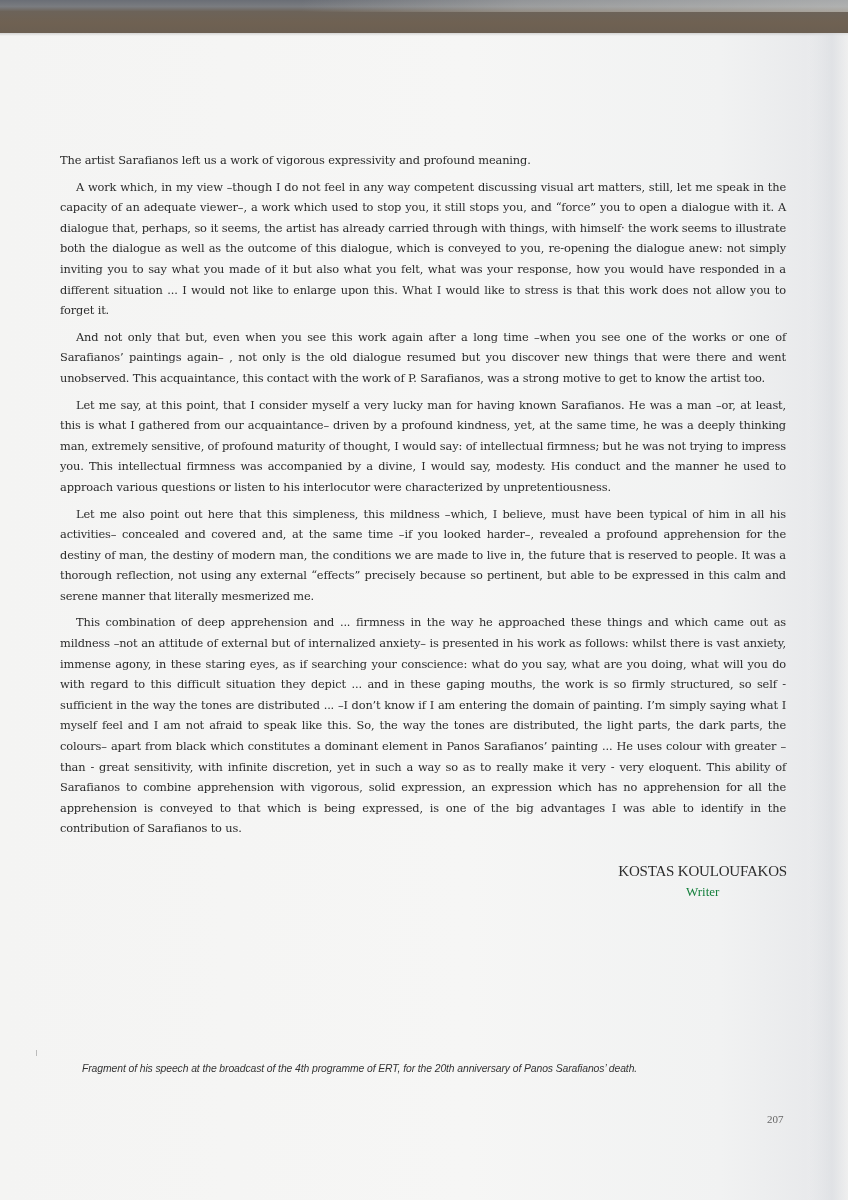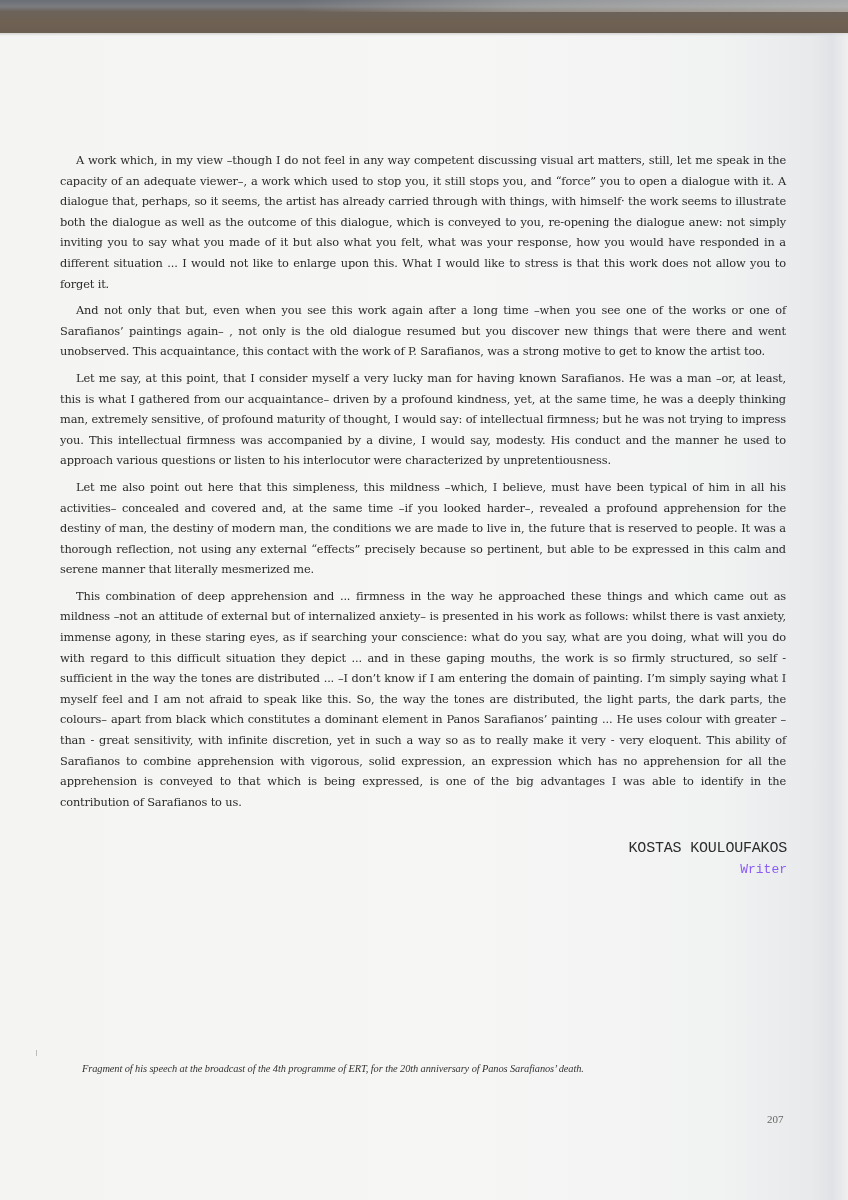--- a/index.html
+++ b/index.html
@@ -54,40 +54,40 @@
     .text-block p {
       margin: 0 0 6px 0;
       text-indent: 16px;
     }
     .text-block p.first {
       text-indent: 0;
     }
     .signature {
       position: absolute;
       right: 61px;
-      top: 839px;
-      text-align: right;
-      font-family: Liberation Mono, monospace;
+      top: 861px;
+      text-align: center;
+      font-family: Liberation Serif, serif;
     }
     .sig-name {
       font-size: 15px;
       color: #2d2d2d;
       letter-spacing: -0.2px;
       line-height: 20px;
     }
     .sig-role {
       font-size: 13px;
-      color: #8b5cf6;
+      color: #15803d;
       line-height: 22px;
     }
     .footnote {
       position: absolute;
       left: 82px;
       top: 1063px;
-      font-family: Liberation Serif, serif;
+      font-family: Liberation Sans, sans-serif;
       font-style: italic;
       font-size: 10.4px;
       color: #333;
       letter-spacing: -0.1px;
     }
     .page-number {
       position: absolute;
       left: 767px;
       top: 1113px;
       font-family: "Liberation Serif", serif;
@@ -107,20 +107,21 @@
 </head>
 <body>
 
 <div class="top-band">
   <div class="top-band-gloss"></div>
 </div>
 <div class="top-shadow"></div>
 <div class="right-edge-shade"></div>
 
 <div class="text-block">
+  <p class="first">The artist Sarafianos left us a work of vigorous expressivity and profound meaning.</p>
   <p>A work which, in my view –though I do not feel in any way competent discussing visual art matters, still, let me speak in the capacity of an adequate viewer–, a work which used to stop you, it still stops you, and “force” you to open a dialogue with it. A dialogue that, perhaps, so it seems, the artist has already carried through with things, with himself· the work seems to illustrate both the dialogue as well as the outcome of this dialogue, which is conveyed to you, re-opening the dialogue anew: not simply inviting you to say what you made of it but also what you felt, what was your response, how you would have responded in a different situation ... I would not like to enlarge upon this. What I would like to stress is that this work does not allow you to forget it.</p>
   <p>And not only that but, even when you see this work again after a long time –when you see one of the works or one of Sarafianos’ paintings again– , not only is the old dialogue resumed but you discover new things that were there and went unobserved. This acquaintance, this contact with the work of P. Sarafianos, was a strong motive to get to know the artist too.</p>
   <p>Let me say, at this point, that I consider myself a very lucky man for having known Sarafianos. He was a man –or, at least, this is what I gathered from our acquaintance– driven by a profound kindness, yet, at the same time, he was a deeply thinking man, extremely sensitive, of profound maturity of thought, I would say: of intellectual firmness; but he was not trying to impress you. This intellectual firmness was accompanied by a divine, I would say, modesty. His conduct and the manner he used to approach various questions or listen to his interlocutor were characterized by unpretentiousness.</p>
   <p>Let me also point out here that this simpleness, this mildness –which, I believe, must have been typical of him in all his activities–  concealed and covered and, at the same time –if you looked harder–, revealed a profound apprehension for the destiny of man, the destiny of modern man, the conditions we are made to live in, the future that is reserved to people. It was a thorough reflection, not using any external “effects” precisely because so pertinent, but able to be expressed in this calm and serene manner that literally mesmerized me.</p>
   <p>This combination of deep apprehension and ... firmness in the way he approached these things and which came out as mildness –not an attitude of external but of internalized anxiety– is presented in his work as follows: whilst there is vast anxiety, immense agony, in these staring eyes, as if searching your conscience: what do you say, what are you doing, what will you do with regard to this difficult situation they depict ... and in these gaping mouths, the work is so firmly structured, so self - sufficient in the way the tones are distributed ... –I don’t know if I am entering the domain of painting. I’m simply saying what I myself feel and I am not afraid to speak like this. So, the way the tones are distributed, the light parts, the dark parts, the colours– apart from black which constitutes a dominant element in Panos Sarafianos’ painting ... He uses colour with greater – than - great sensitivity, with infinite discretion, yet in such a way so as to really make it very - very eloquent. This ability of Sarafianos to combine apprehension with vigorous, solid expression, an expression which has no apprehension for all the apprehension is conveyed to that which is being expressed, is one of the big advantages I was able to identify in the contribution of Sarafianos to us.</p>
 </div>
 
 <div class="signature">
   <div class="sig-name">KOSTAS KOULOUFAKOS</div>
   <div class="sig-role">Writer</div>

